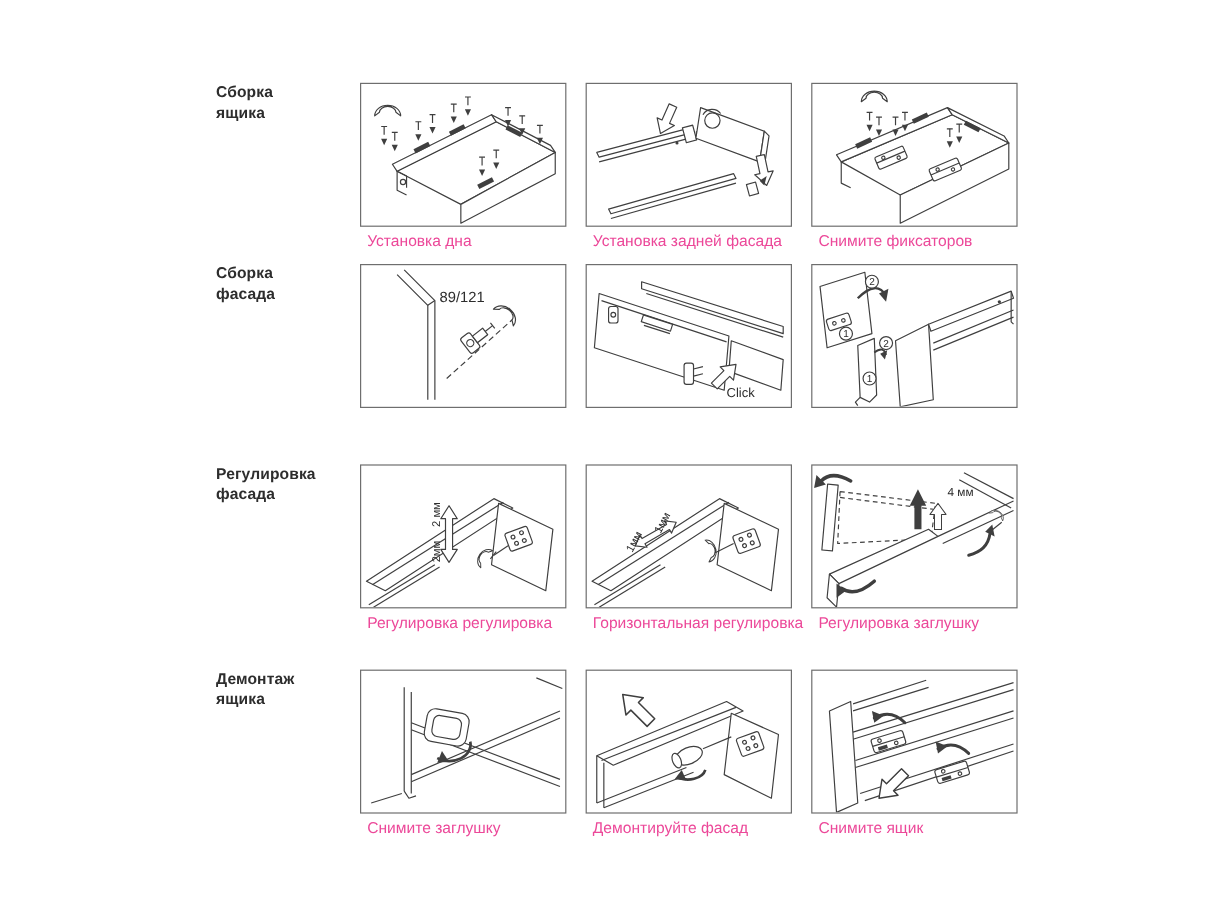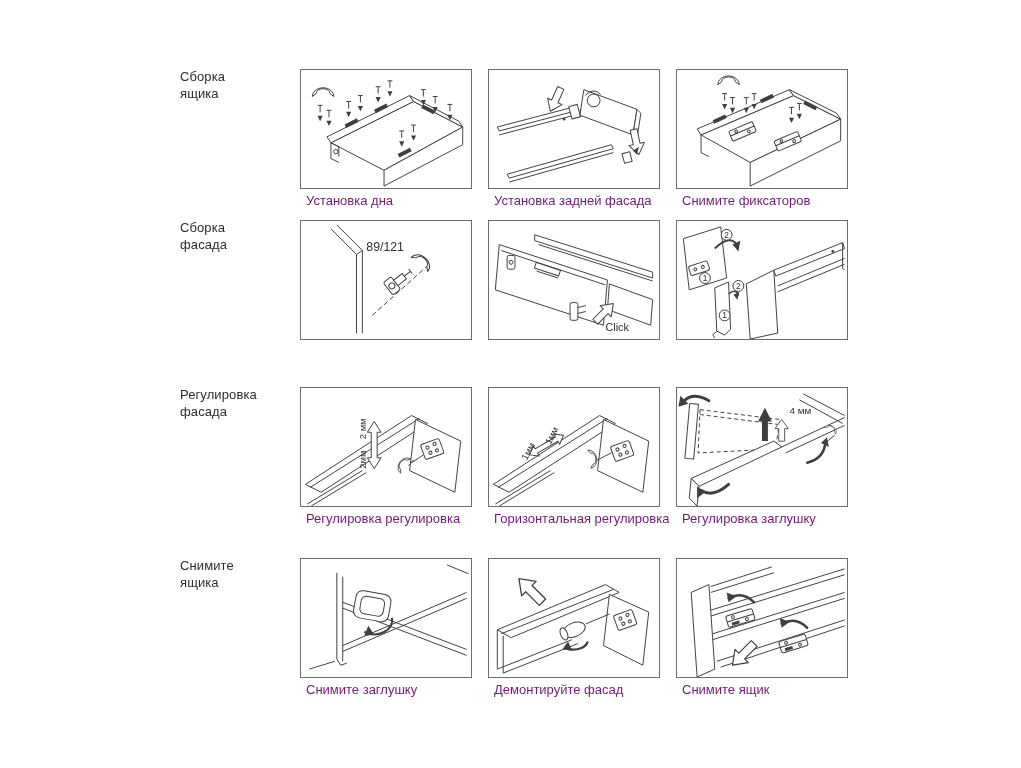--- a/index.html
+++ b/index.html
@@ -1,28 +1,28 @@
 <!DOCTYPE html>
 <html><head>
 <meta charset="utf-8">
 <style>
   html,body{margin:0;padding:0}
   body{
     width:1021px;height:768px;background:#ffffff;position:relative;
     font-family:"Liberation Sans", sans-serif;color:#2d2d2d;overflow:hidden;
   }
   .row{position:absolute;left:180px;display:flex;align-items:flex-start}
-  .slabel{width:120px;font-weight:normal;font-size:13px;line-height:1.3;letter-spacing:.1px}
+  .slabel{width:120px;font-weight:bold;font-size:13px;line-height:1.3;letter-spacing:.1px}
   .panels{display:flex}
   .panel{width:172px}
   .panel + .panel{margin-left:16px}
   .box{width:170px;height:118px;border:1px solid #6e6e6e;background:#fff;overflow:hidden}
   .box svg{display:block}
   figure{margin:0}
-  figcaption{font-size:13px;margin-top:4px;padding-left:6px;white-space:nowrap;color:#701a75}
+  figcaption{font-size:13px;margin-top:4px;padding-left:6px;white-space:nowrap;color:#ec4899}
   svg text{fill:#2d2d2d;stroke:none;font-family:"Liberation Sans",sans-serif}
 </style>
 </head>
 <body>
 
 <svg width="0" height="0" style="position:absolute" aria-hidden="true">
   <defs>
     <g id="screwArr">
       <line x1="0" y1="-14" x2="0" y2="-7" stroke="#3f3f3f"></line>
       <line x1="-2.5" y1="-14" x2="2.5" y2="-14" stroke="#3f3f3f"></line>
@@ -319,21 +319,21 @@
           </g>
         </svg>
       </div>
       <figcaption>Регулировка заглушку</figcaption>
     </figure>
   </div>
 </div>
 
 <div class="row" style="top:558px">
   <div class="slabel">
-    <div>Снимите</div>
+    <div>Демонтаж</div>
     <div>ящика</div>
   </div>
   <div class="panels">
     <figure class="panel">
       <div class="box">
         <svg width="170" height="118" viewBox="0 0 172 120">
           <g stroke="#3f3f3f" fill="none" stroke-width="1" stroke-linejoin="round">
             <line x1="36" y1="14" x2="36" y2="102"></line>
             <line x1="42" y1="18" x2="42" y2="104"></line>
             <polyline points="36,102 40,108 46,106"></polyline>

